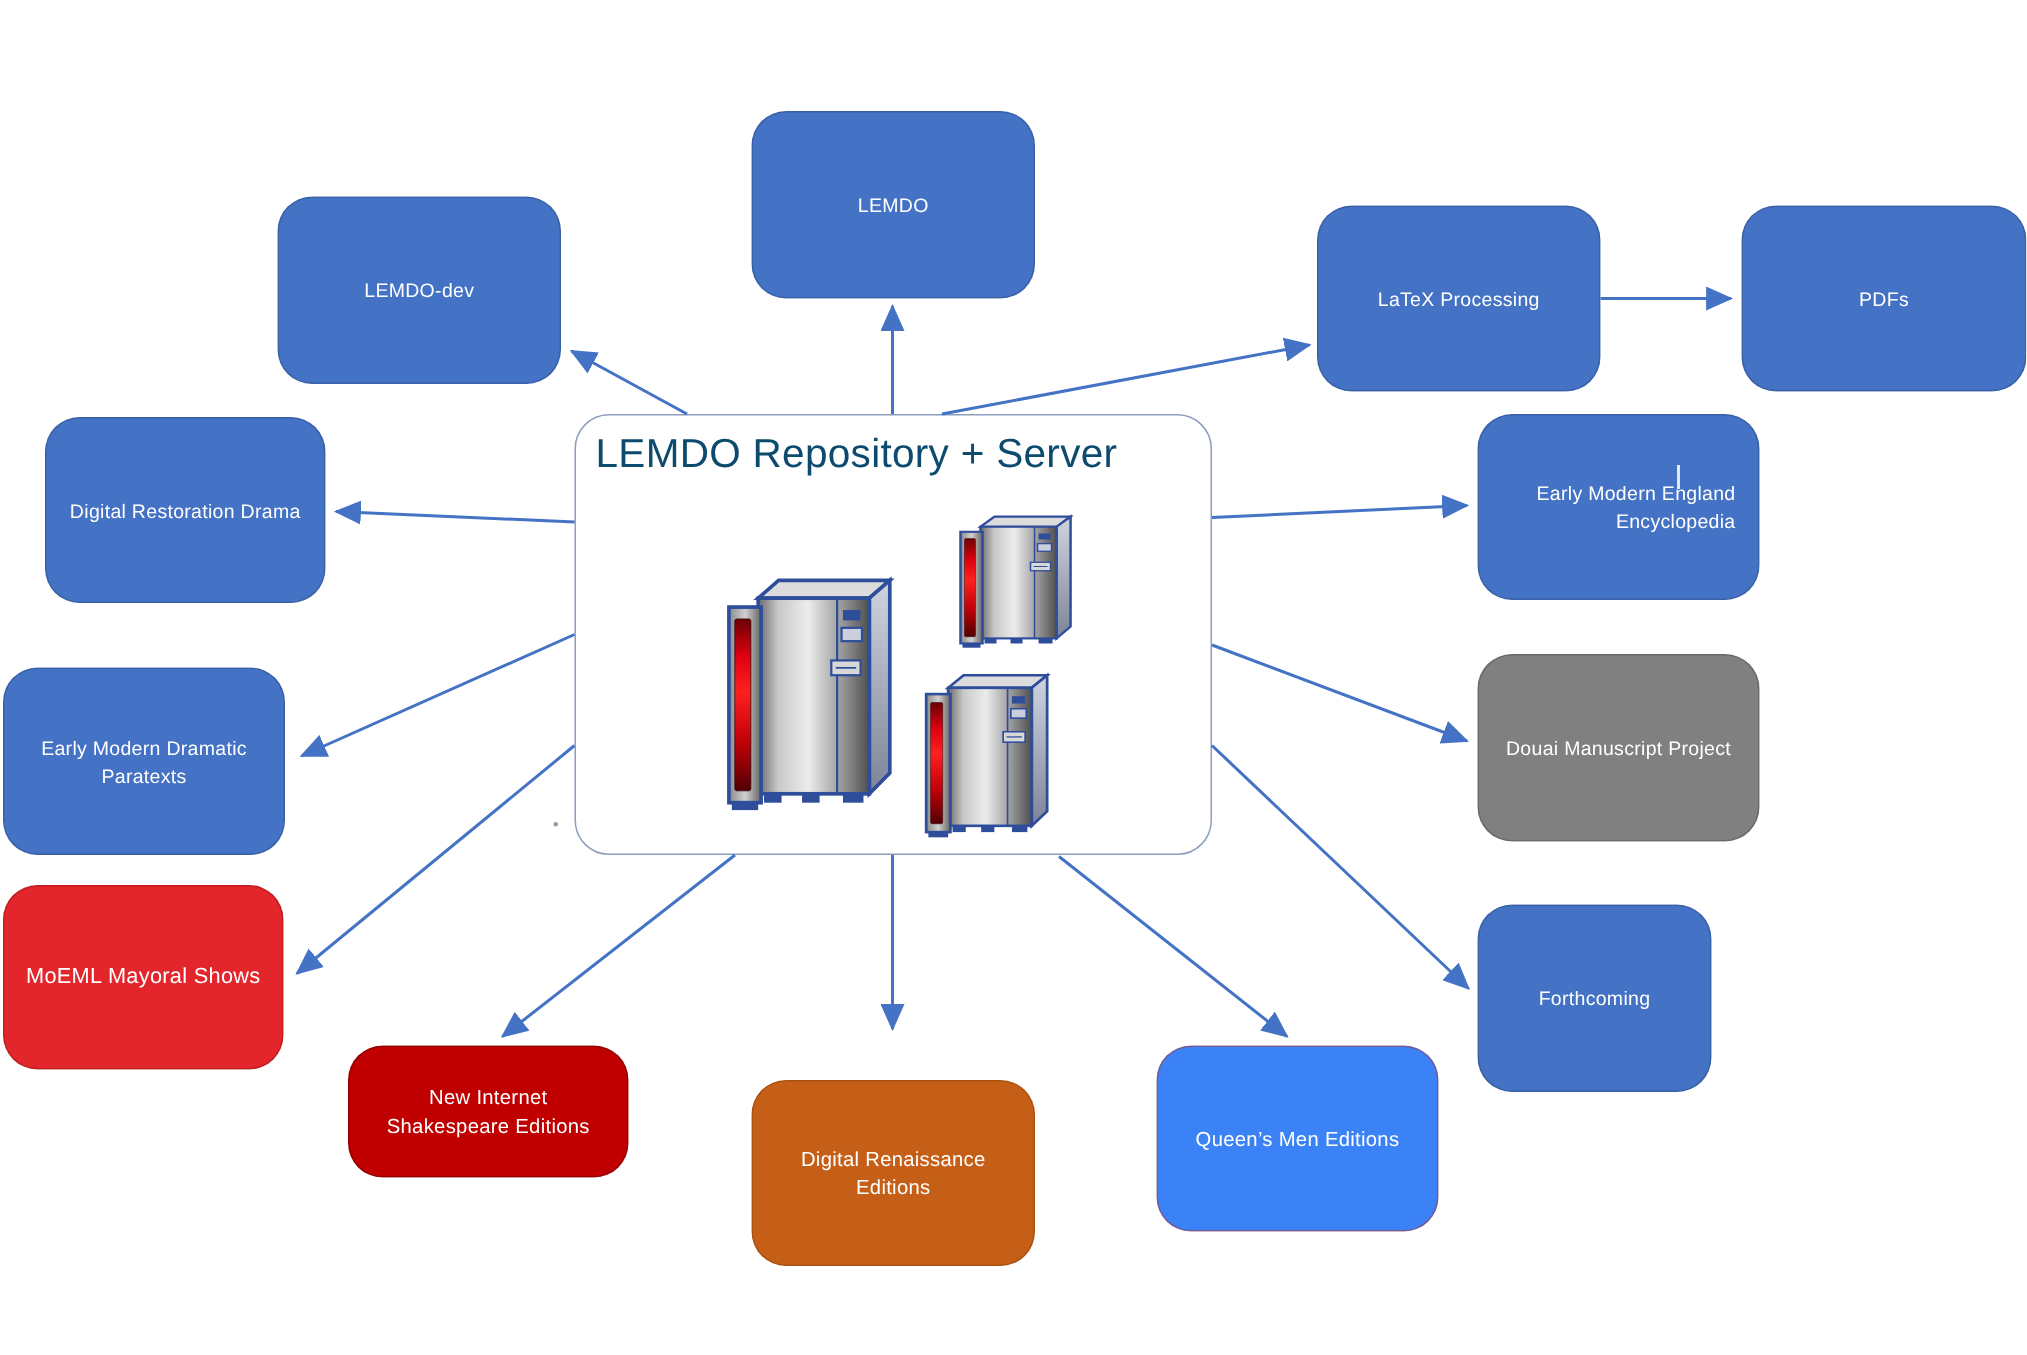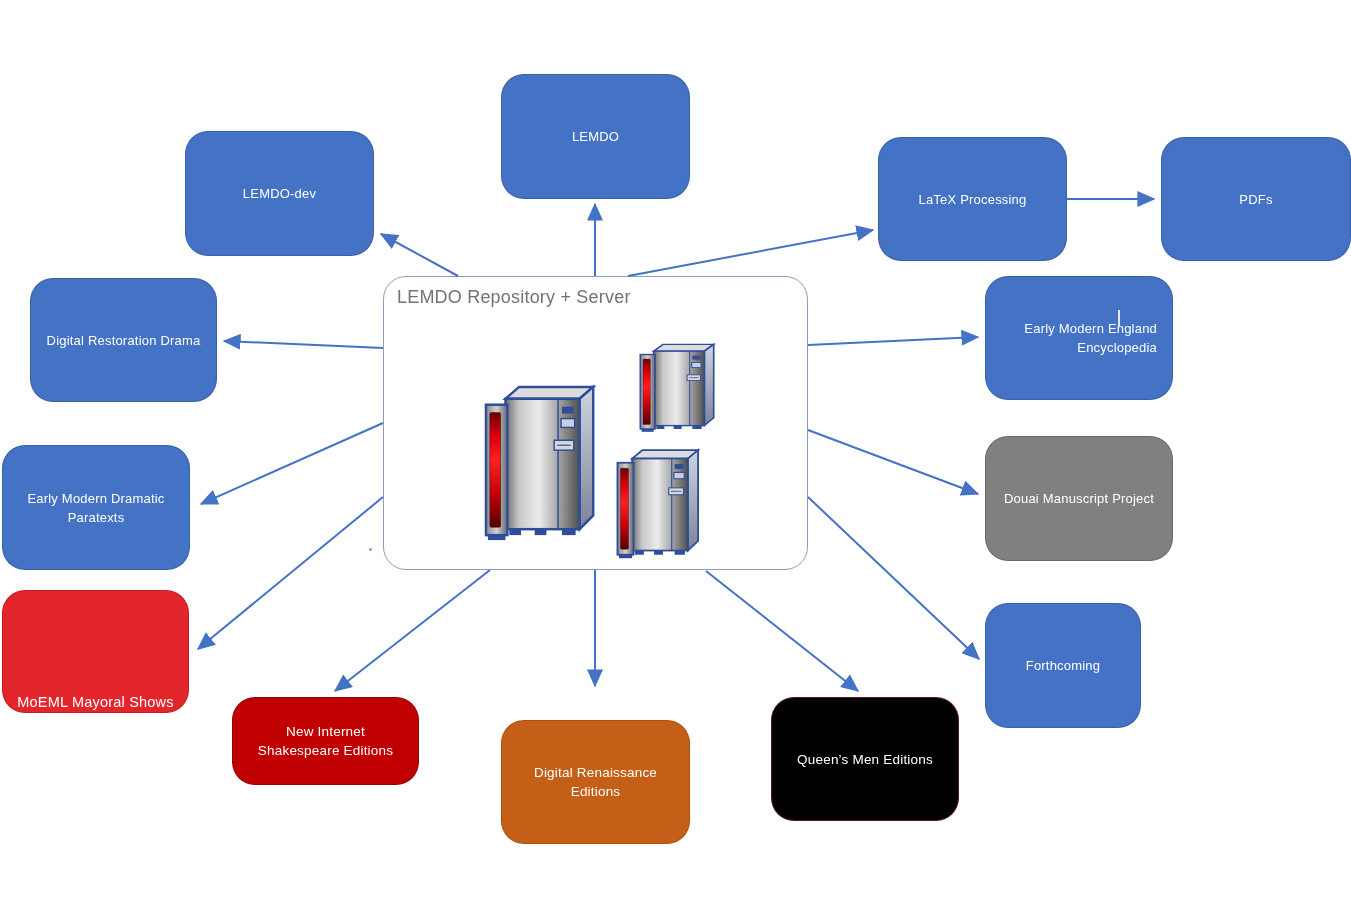--- a/index.html
+++ b/index.html
@@ -11,44 +11,44 @@
   .node{
     position:absolute;display:flex;align-items:center;justify-content:center;
     text-align:center;color:#fff;font-size:13px;line-height:19px;
     padding:0 14px;box-sizing:border-box;letter-spacing:.2px;
   }
   .blue{background:#4472C4;border:1px solid rgba(47,82,143,.55);}
   .gray{background:#808080;border:1px solid rgba(90,90,90,.6);}
   .red-bright{background:#E2262B;border:1px solid rgba(160,20,20,.5);font-size:14.5px;}
   .red-dark{background:#C00000;border:1px solid rgba(120,0,0,.6);font-size:13.5px;}
   .orange{background:#C55F17;border:1px solid rgba(150,70,10,.55);font-size:13.5px;}
-  .red-mid{background:#000000;border:1px solid rgba(170,50,55,.5);font-size:13.5px;}
+  .red-mid{background:#3b82f6;border:1px solid rgba(170,50,55,.5);font-size:13.5px;}
 
   
   #n-lemdo{left:501px;top:74px;width:189px;height:125px;}
   #n-lemdo-dev{left:185px;top:131px;width:189px;height:125px;}
   #n-latex{left:878px;top:137px;width:189px;height:124px;}
   #n-pdfs{left:1161px;top:137px;width:190px;height:124px;}
   #n-drd{left:30px;top:278px;width:187px;height:124px;text-align:right;}
   #n-eme{left:985px;top:276px;width:188px;height:124px;padding:0 15px;text-align:right;}
   #n-paratexts{left:2px;top:445px;width:188px;height:125px;padding:0 15px;}
   #n-douai{left:985px;top:436px;width:188px;height:125px;}
-  #n-moeml{left:2px;top:590px;width:187px;height:123px;align-items:flex-end;}
+  #n-moeml{left:2px;top:590px;width:187px;height:123px;}
   #n-forthcoming{left:985px;top:603px;width:156px;height:125px;}
   #n-nise{left:232px;top:697px;width:187px;height:88px;padding:0 24px;justify-content:flex-end;}
   #n-dre{left:501px;top:720px;width:189px;height:124px;padding:0 15px;}
   #n-qme{left:771px;top:697px;width:188px;height:124px;}
 
   
   #center-box{
     position:absolute;left:383px;top:276px;width:425px;height:294px;
     background:#ffffff;border:1px solid #8d9dbd;box-sizing:border-box;z-index:2;
   }
   #center-title{
-    position:absolute;left:13px;top:10px;font-size:18px;color:#737373;
+    position:absolute;left:13px;top:10px;font-size:27px;color:#0c4a6e;
     letter-spacing:.2px;white-space:nowrap;
   }
   #server-art{position:absolute;left:0;top:0;width:425px;height:294px;}
 
   
   #arrow-layer{position:absolute;left:0;top:0;z-index:3;pointer-events:none;}
   .node,#center-box{z-index:2;border-radius:23px;}
 
   
   #caret-artifact{position:absolute;left:1118px;top:310px;width:1.5px;height:16px;

